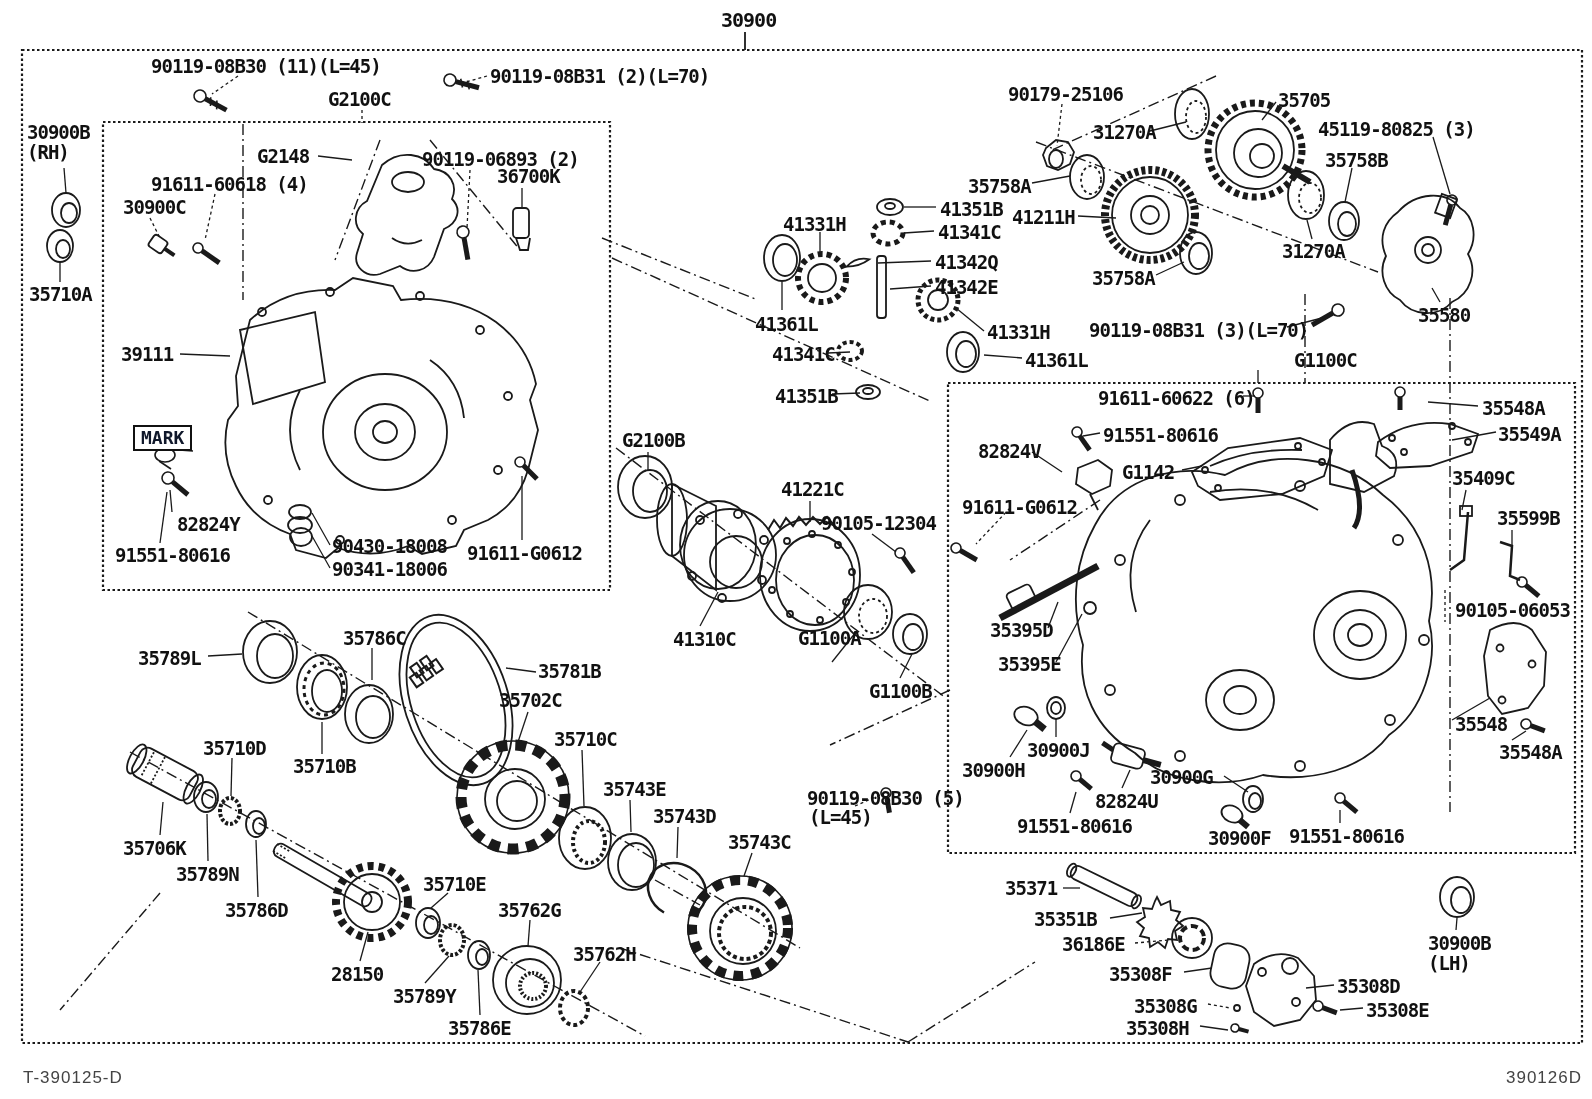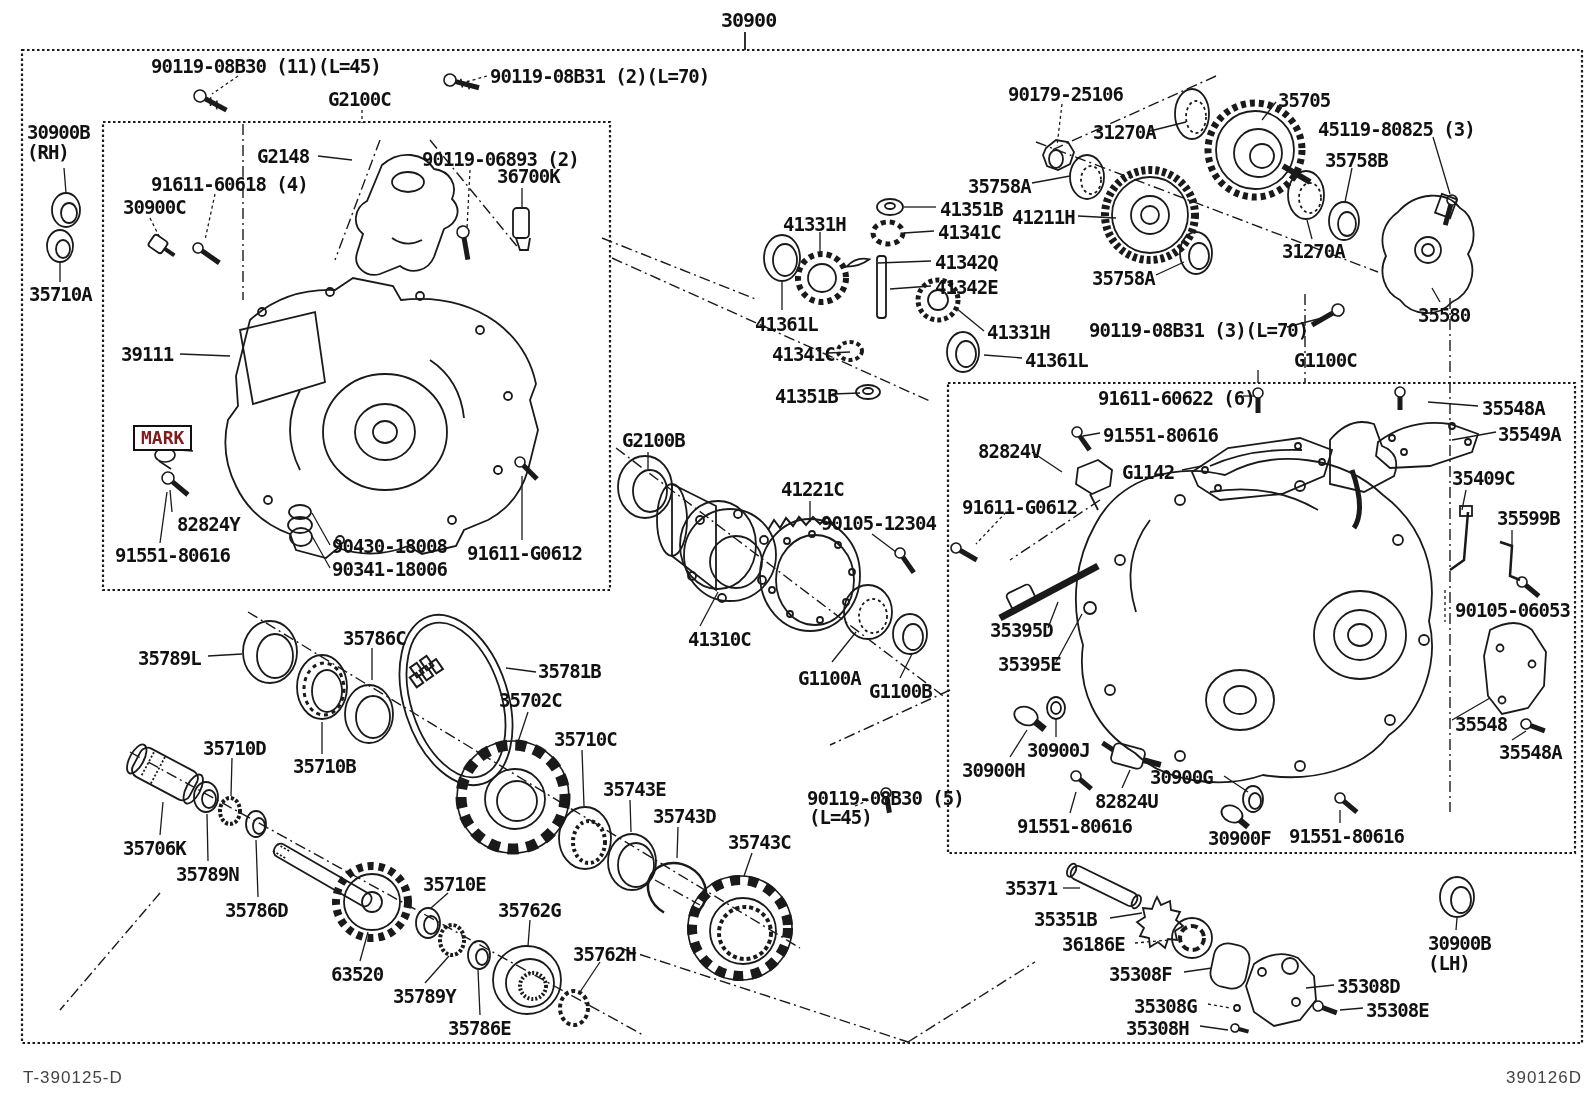--- a/index.html
+++ b/index.html
@@ -4,21 +4,21 @@
 <style>
   html,body{margin:0;padding:0;background:#fff;}
   #stage{position:relative;width:1592px;height:1099px;background:#fff;overflow:hidden;
          font-family:"DejaVu Sans Mono","Liberation Mono",monospace;}
   svg{position:absolute;left:0;top:0;}
   .lbl{position:absolute;font-weight:bold;font-size:19px;line-height:20px;color:#111;
        white-space:pre-line;letter-spacing:-1px;}
   .title{position:absolute;font-weight:bold;font-size:20px;color:#111;letter-spacing:-1px;}
   .corner{position:absolute;font-family:"Liberation Sans",sans-serif;font-size:17px;color:#444;
           letter-spacing:1px;}
-  .markbox{position:absolute;font-weight:bold;font-size:18px;color:#7f1d1d;border:2px solid #111;
+  .markbox{position:absolute;font-weight:bold;font-size:18px;color:#0f172a;border:2px solid #111;
            padding:0 6px;line-height:22px;background:#fff;}
   .stroke{stroke:#1a1a1a;fill:none;}
 </style>
 </head>
 <body>
 
 <div id="stage">
 
 <svg width="1592" height="1099" viewBox="0 0 1592 1099">
   <g class="stroke" stroke-width="1.8">
@@ -595,22 +595,22 @@
 <div class="lbl" style="left:1498px;top:424px">35549A</div>
 <div class="lbl" style="left:978px;top:441px">82824V</div>
 <div class="lbl" style="left:1122px;top:462px">G1142</div>
 <div class="lbl" style="left:622px;top:430px">G2100B</div>
 <div class="lbl" style="left:1452px;top:468px">35409C</div>
 <div class="lbl" style="left:781px;top:479px">41221C</div>
 <div class="lbl" style="left:1497px;top:508px">35599B</div>
 <div class="lbl" style="left:962px;top:497px">91611-G0612</div>
 <div class="lbl" style="left:821px;top:513px">90105-12304</div>
 <div class="lbl" style="left:1455px;top:600px">90105-06053</div>
-<div class="lbl" style="left:688px;top:629px">41310C</div>
-<div class="lbl" style="left:798px;top:668px">G1100A</div>
+<div class="lbl" style="left:673px;top:629px">41310C</div>
+<div class="lbl" style="left:798px;top:628px">G1100A</div>
 <div class="lbl" style="left:869px;top:681px">G1100B</div>
 <div class="lbl" style="left:990px;top:620px">35395D</div>
 <div class="lbl" style="left:998px;top:654px">35395E</div>
 <div class="lbl" style="left:138px;top:648px">35789L</div>
 <div class="lbl" style="left:343px;top:628px">35786C</div>
 <div class="lbl" style="left:538px;top:661px">35781B</div>
 <div class="lbl" style="left:499px;top:690px">35702C</div>
 <div class="lbl" style="left:203px;top:738px">35710D</div>
 <div class="lbl" style="left:293px;top:756px">35710B</div>
 <div class="lbl" style="left:554px;top:729px">35710C</div>
@@ -634,20 +634,20 @@
 <div class="lbl" style="left:1109px;top:964px">35308F</div>
 <div class="lbl" style="left:1337px;top:976px">35308D</div>
 <div class="lbl" style="left:1366px;top:1000px">35308E</div>
 <div class="lbl" style="left:1134px;top:996px">35308G</div>
 <div class="lbl" style="left:1126px;top:1018px">35308H</div>
 <div class="lbl" style="left:1428px;top:933px">30900B
 (LH)</div>
 <div class="lbl" style="left:123px;top:838px">35706K</div>
 <div class="lbl" style="left:176px;top:864px">35789N</div>
 <div class="lbl" style="left:225px;top:900px">35786D</div>
-<div class="lbl" style="left:331px;top:964px">63520</div>
+<div class="lbl" style="left:331px;top:964px">28150</div>
 <div class="lbl" style="left:423px;top:874px">35710E</div>
 <div class="lbl" style="left:498px;top:900px">35762G</div>
 <div class="lbl" style="left:393px;top:986px">35789Y</div>
 <div class="lbl" style="left:573px;top:944px">35762H</div>
 <div class="lbl" style="left:448px;top:1018px">35786E</div>
 
 </div>
 
 </body></html>

